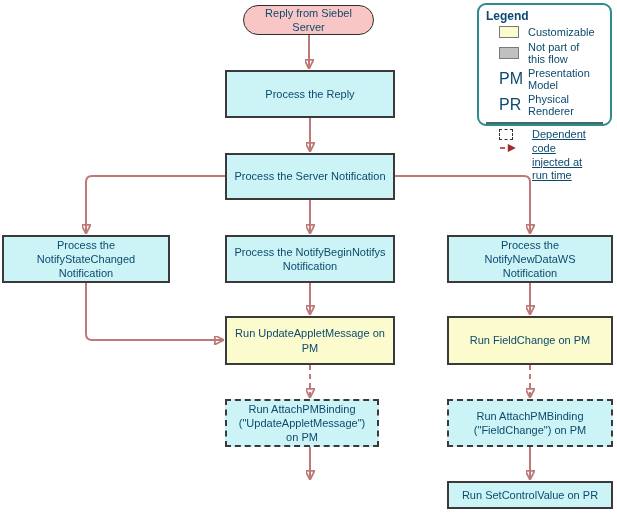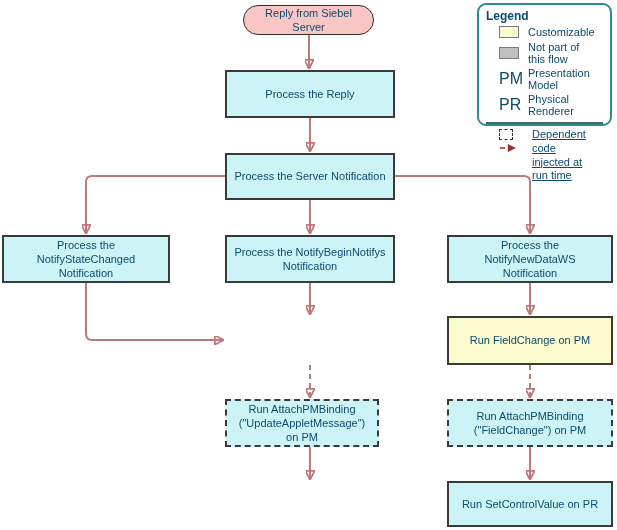--- a/index.html
+++ b/index.html
@@ -124,35 +124,38 @@
   </div>
 
   <div class="node" style="left:225px;top:235px;width:170px;height:48px">
     <span>Process the NotifyBeginNotifys Notification</span>
   </div>
 
   <div class="node" style="left:447px;top:235px;width:166px;height:48px">
     <span>Process the NotifyNewDataWS Notification</span>
   </div>
 
+  <div class="node yellow" style="left:225px;top:316px;width:170px;height:49px">
+    <span>Run UpdateAppletMessage on PM</span>
+  </div>
 
   <div class="node yellow" style="left:447px;top:316px;width:166px;height:49px">
     <span>Run FieldChange on PM</span>
   </div>
 
   <div class="node dashed" style="left:225px;top:399px;width:154px;height:48px">
     <span>Run AttachPMBinding ("UpdateAppletMessage") on PM</span>
   </div>
 
   <div class="node dashed" style="left:447px;top:399px;width:166px;height:48px">
     <span>Run AttachPMBinding ("FieldChange") on PM</span>
   </div>
 
 
-  <div class="node" style="left:447px;top:481px;width:166px;height:46px">
+  <div class="node" style="left:447px;top:481px;width:166px;height:28px">
     <span>Run SetControlValue on PR</span>
   </div>
 
   <svg class="arrows" viewBox="0 0 617 530" xmlns="http://www.w3.org/2000/svg">
     <defs>
       <marker id="ah" viewBox="0 0 10 10" refX="9" refY="5" markerWidth="10" markerHeight="9" markerUnits="userSpaceOnUse" orient="auto">
         <path d="M0,0 L10,5 L0,10 Z" fill="#9e2b28" stroke="none"></path>
       </marker>
     </defs>
     <path d="M309,35 L309,68" marker-end="url(#ah)"></path>

